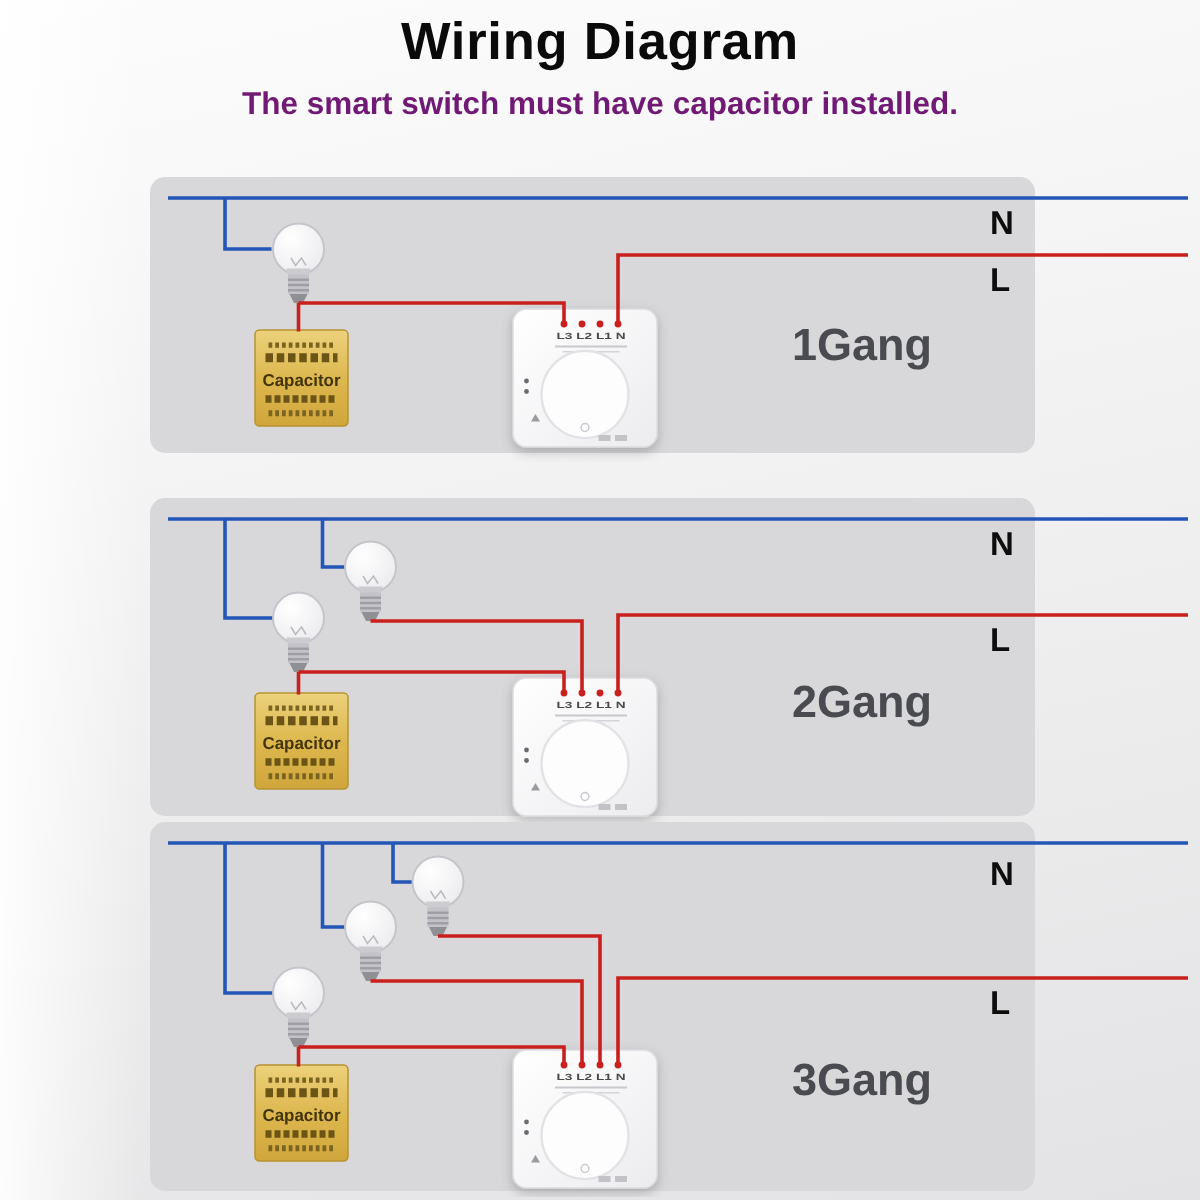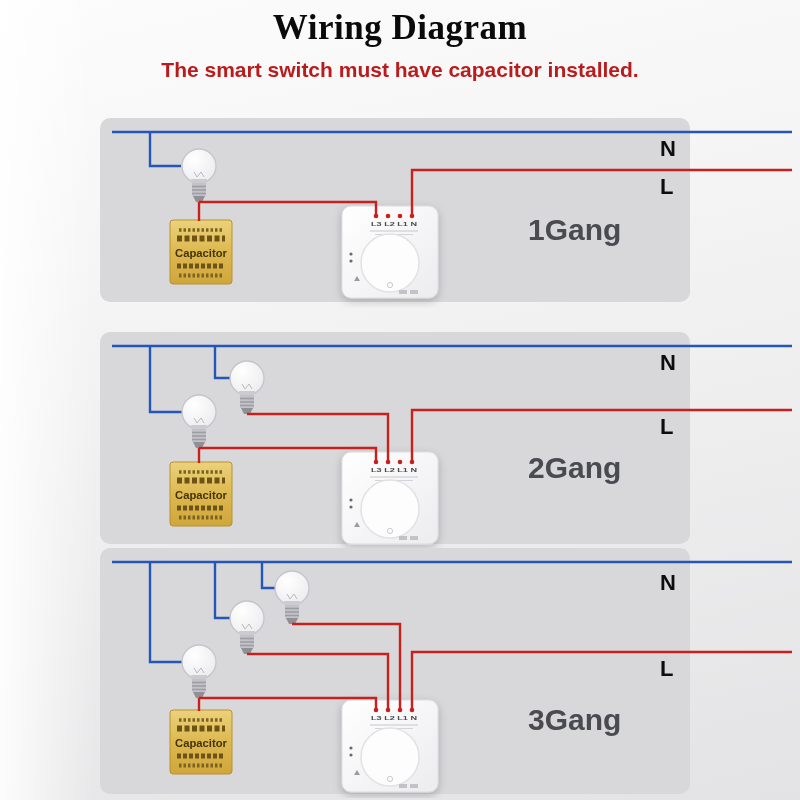--- a/index.html
+++ b/index.html
@@ -8,25 +8,25 @@
     font-family:"Liberation Sans",sans-serif;
     background:linear-gradient(168deg,#fdfcfc 0%,#f6f5f6 30%,#eeedee 62%,#e3e2e4 100%);
   }
   .wall-strip{
     position:absolute;left:0;top:0;width:95px;height:800px;
     background:linear-gradient(90deg,rgba(255,255,255,.9),rgba(255,255,255,0));
     pointer-events:none;
   }
   .page-title{
     position:absolute;top:8px;left:0;width:100%;text-align:center;
-    font-size:35px;font-weight:bold;color:#0a0a0a;letter-spacing:.5px;font-family:Liberation Serif, serif;
+    font-size:35px;font-weight:bold;color:#0a0a0a;letter-spacing:.5px;
   }
   .page-subtitle{
     position:absolute;top:58px;left:0;width:100%;text-align:center;
-    font-size:21px;font-weight:bold;color:#b91c1c;
+    font-size:21px;font-weight:bold;color:#701a75;
   }
   svg.panel{position:absolute;left:0;width:800px;display:block;}
   #panel-1{top:116px;height:192px;}
   #panel-2{top:330px;height:218px;}
   #panel-3{top:546px;height:252px;}
   .panelbg{fill:#d8d8db;}
   .wire-n{stroke:#2456b8;stroke-width:2.4;fill:none;stroke-linejoin:miter;}
   .wire-l{stroke:#c9201d;stroke-width:2.4;fill:none;stroke-linejoin:miter;}
   .nl-label{font:bold 22px "Liberation Sans",sans-serif;fill:#0d0d0d;}
   .gang-label{font:600 30px "Liberation Sans",sans-serif;fill:#494b50;}

